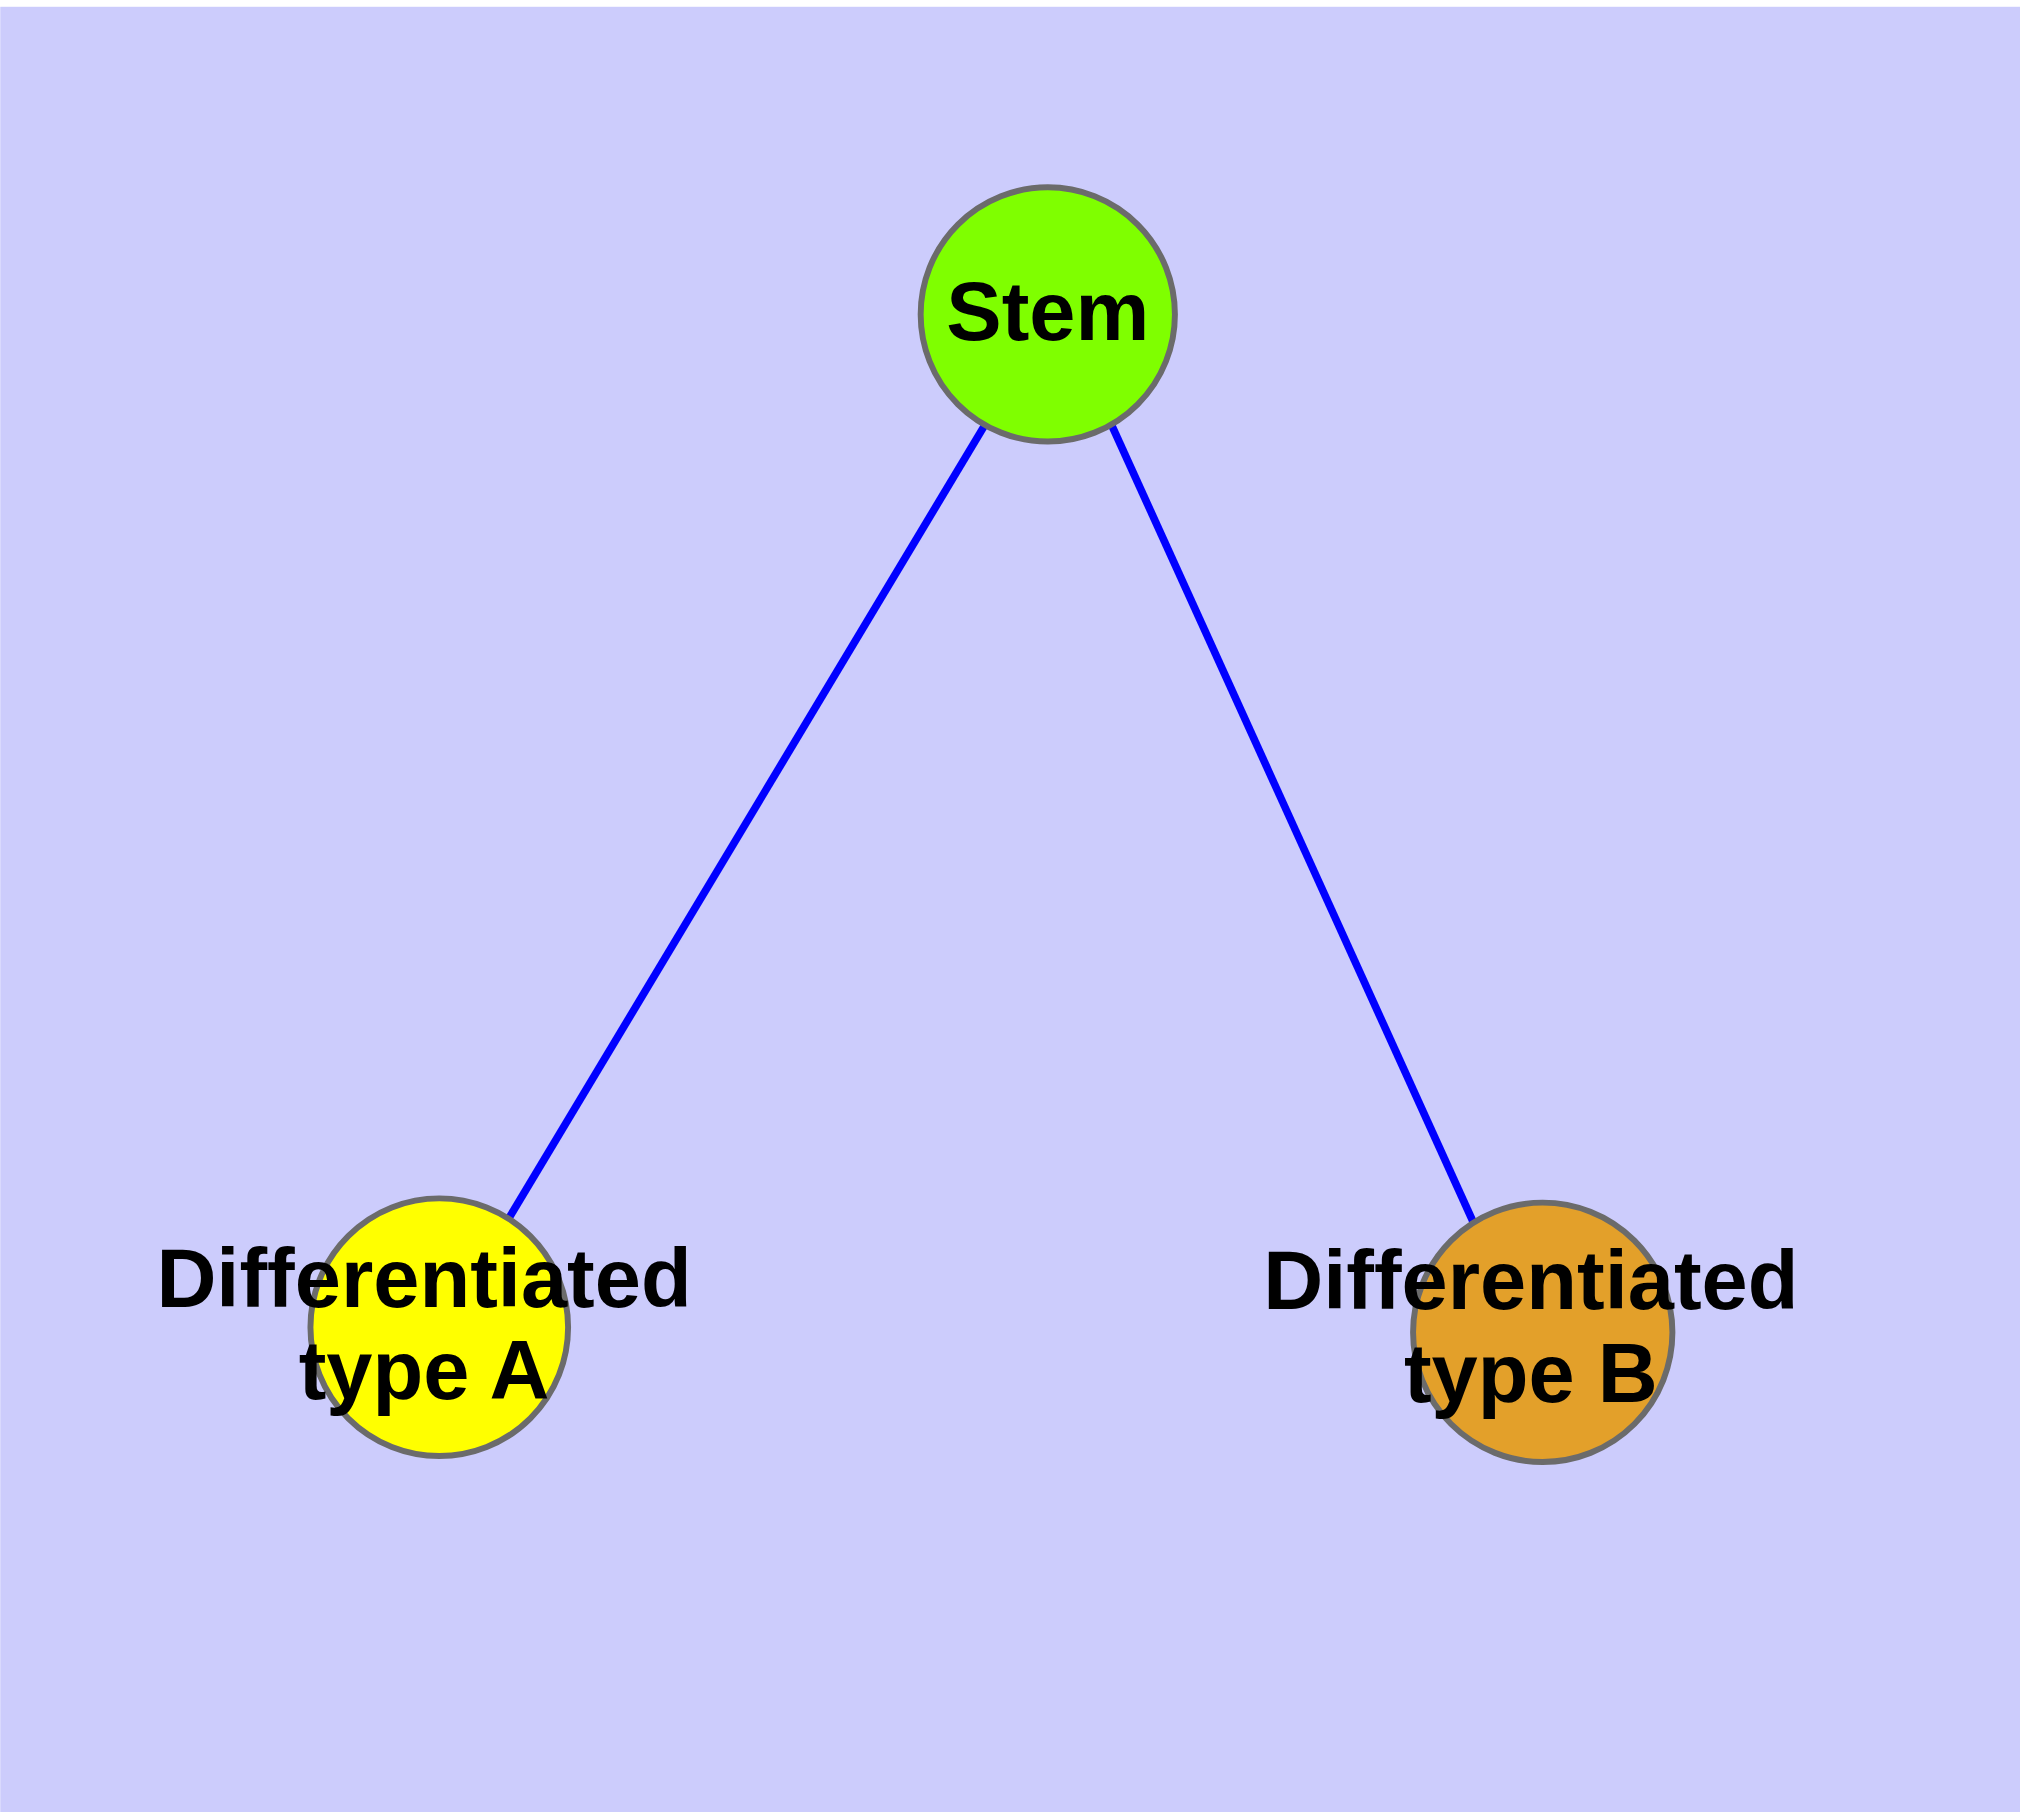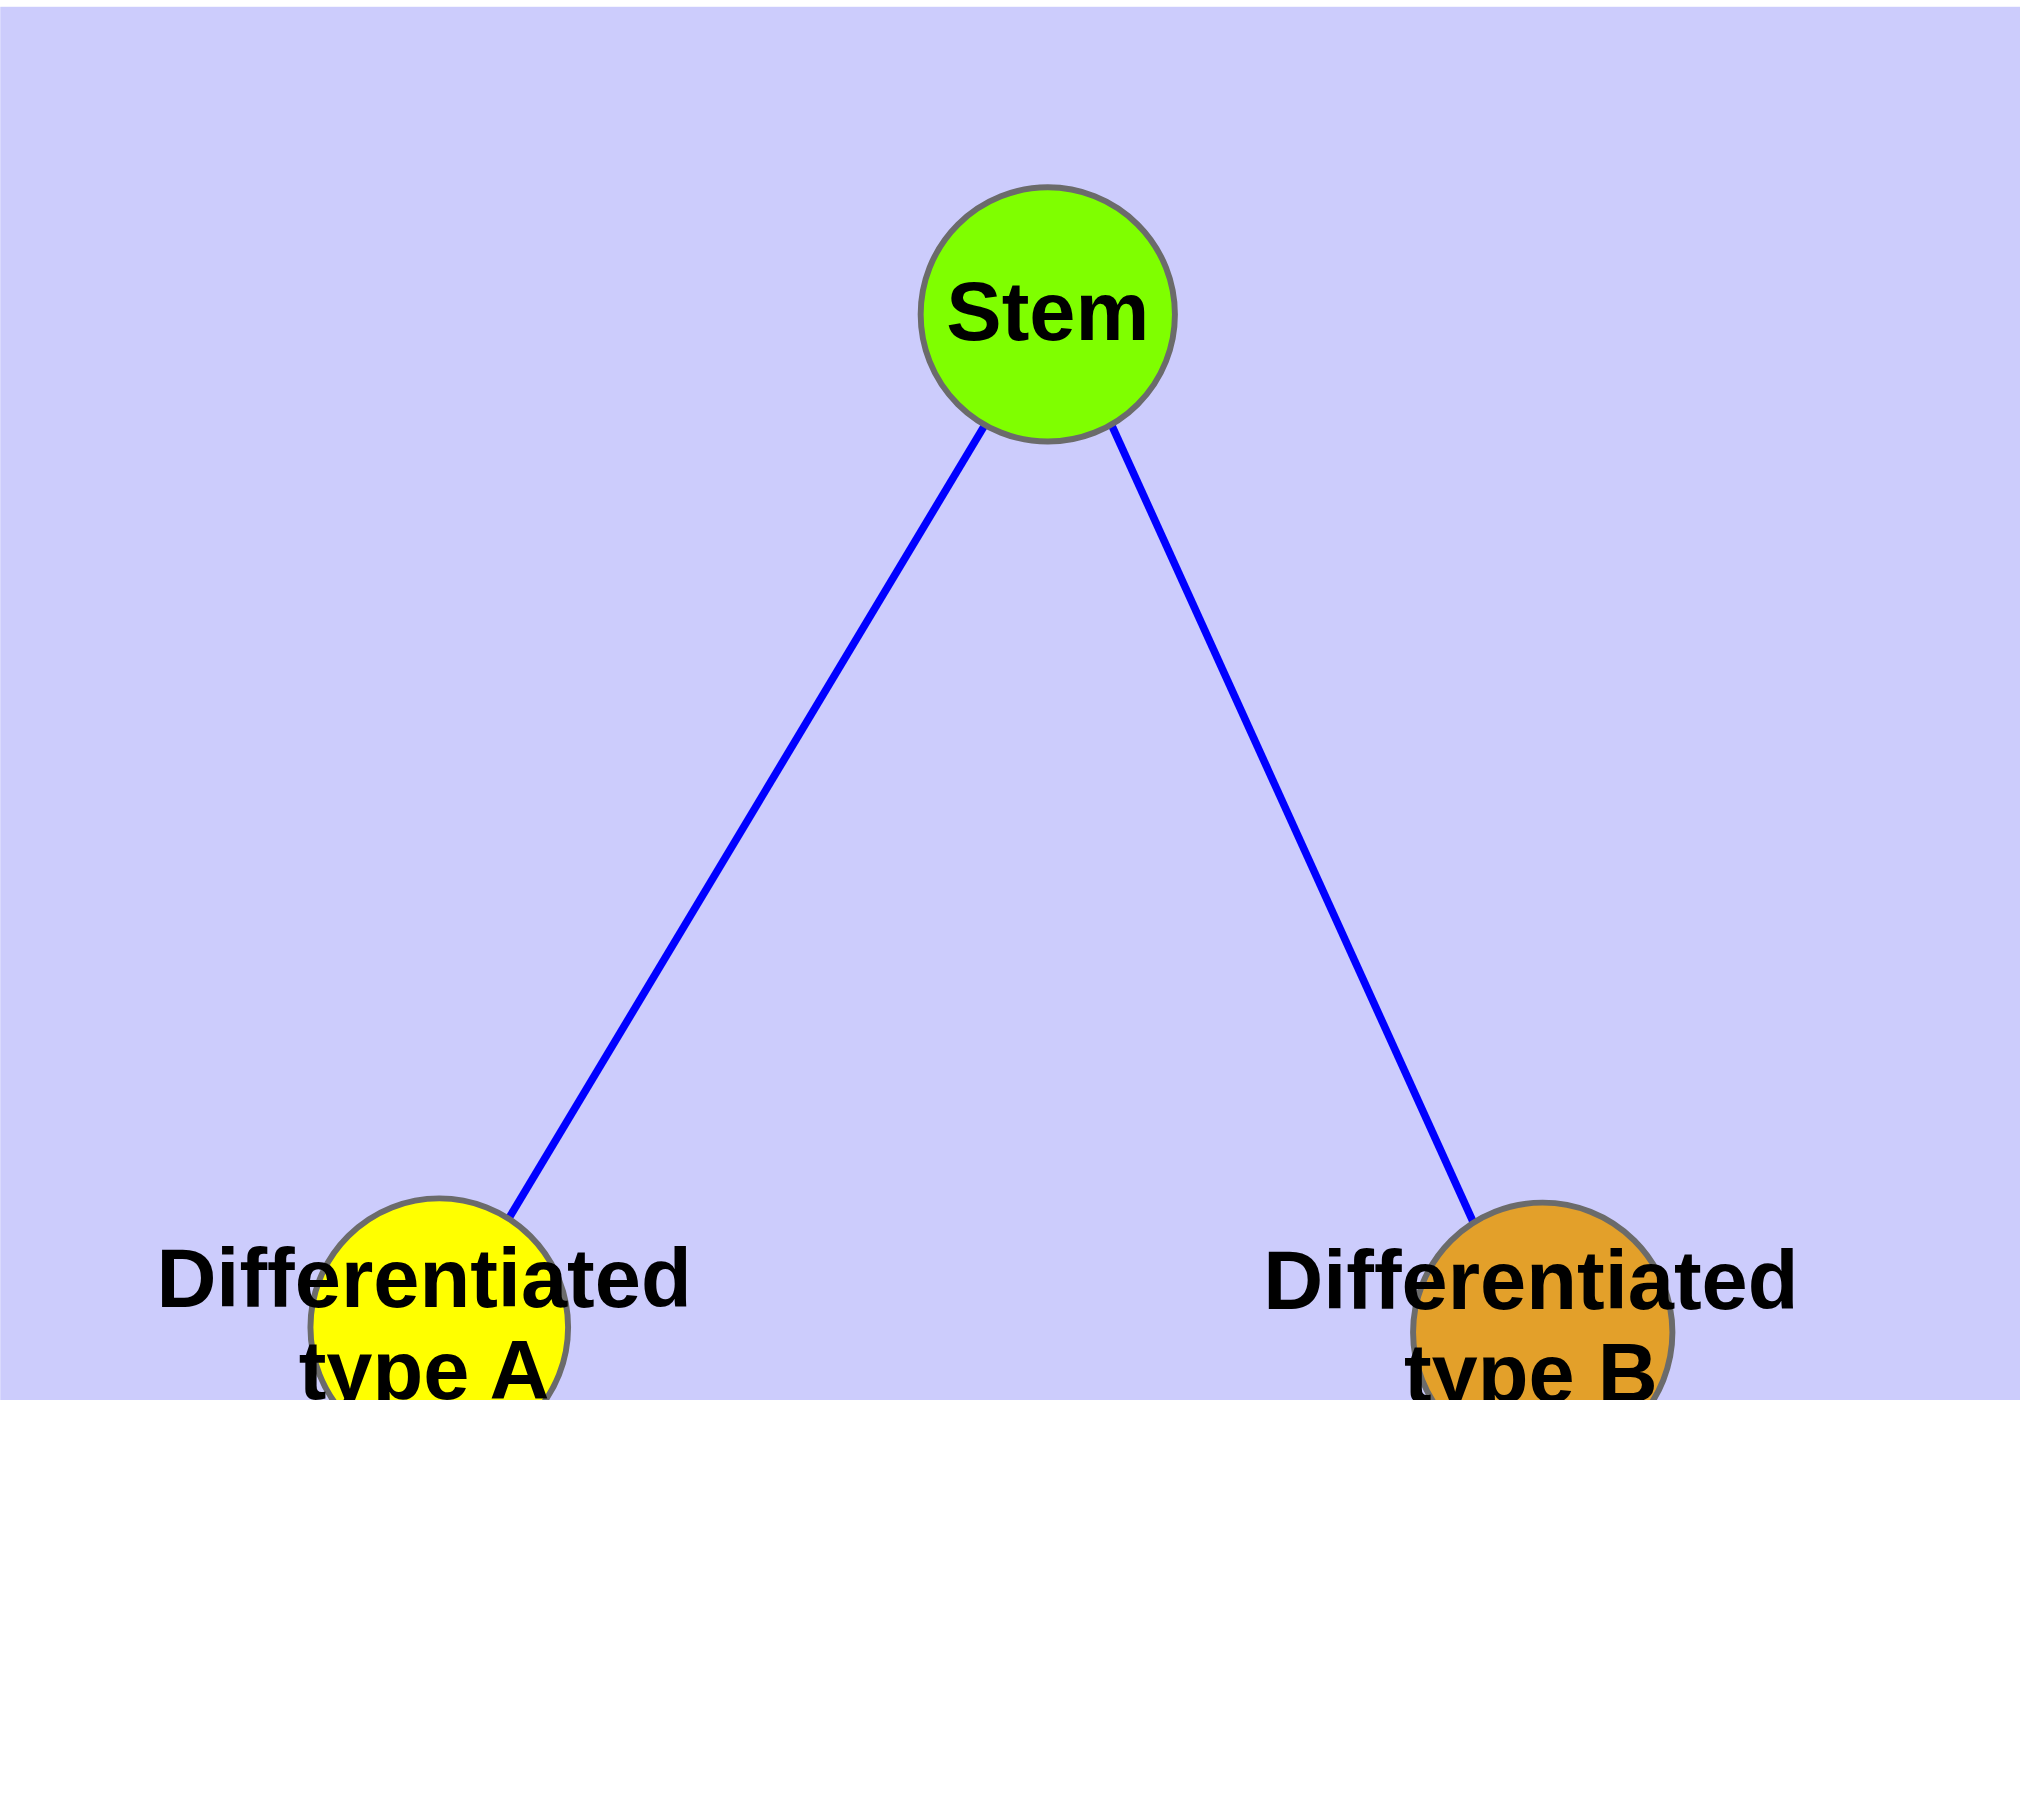--- a/index.html
+++ b/index.html
@@ -4,21 +4,21 @@
 <title>Cell Differentiation Graph</title>
 <style>
   html, body {
     margin: 0;
     padding: 0;
     background: #ffffff;
   }
   #stage {
     position: relative;
     width: 2021px;
-    height: 1400px;
+    height: 1812px;
     overflow: hidden;
     background: #ffffff;
   }
   #canvas {
     position: absolute;
     inset: 0;
     width: 2021px;
     height: 1812px;
     display: block;
   }

